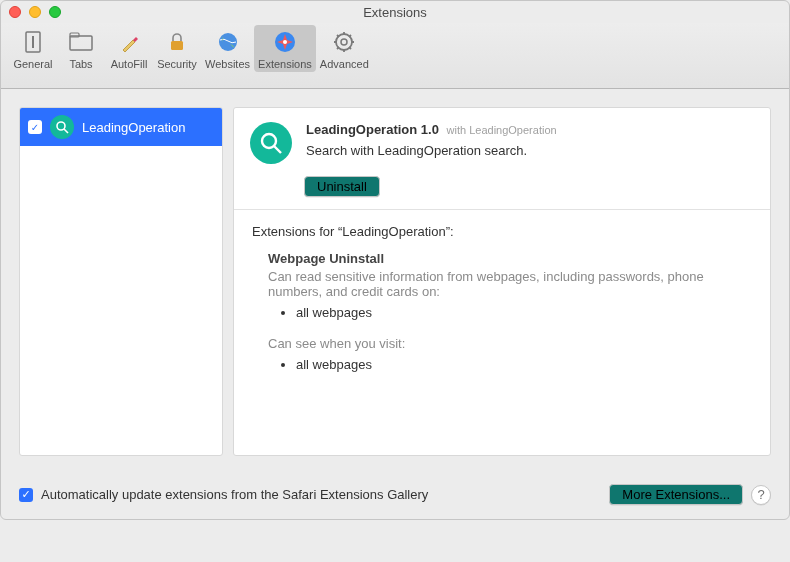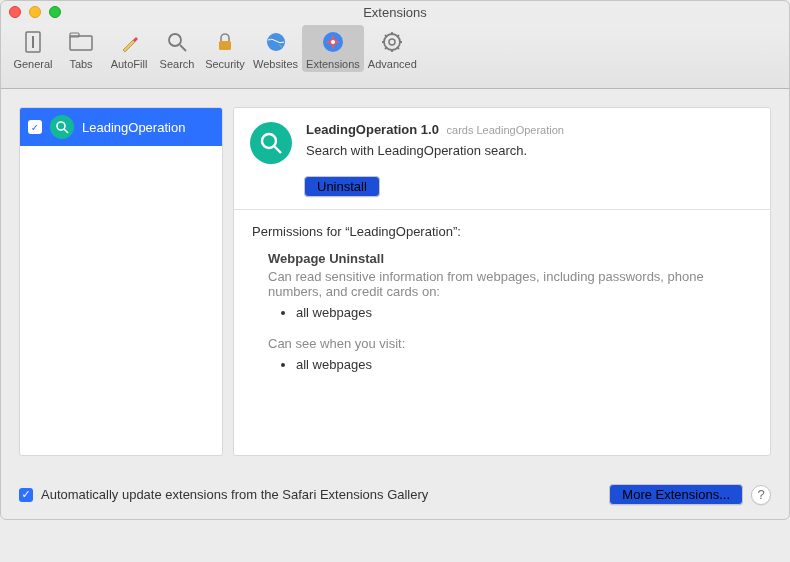--- a/index.html
+++ b/index.html
@@ -121,21 +121,21 @@
   display: flex; align-items: center; justify-content: center;
   flex-shrink: 0;
 }
 .detail-head h3 { font-size: 13px; font-weight: 600; display: inline; }
 .detail-head .from { font-size: 11px; color: #a0a0a0; margin-left: 4px; }
 .detail-head .desc { font-size: 13px; color: #333; margin-top: 6px; }
 .uninstall-row {
   padding: 0 16px 12px 70px;
 }
 .btn {
-  background: #1d4ed8;
+  background: #0f766e;
   border: 1px solid #c6c6c6;
   border-radius: 4px;
   padding: 2px 12px;
   font-size: 13px;
   cursor: default;
   box-shadow: 0 0.5px 0.5px rgba(0,0,0,0.12);
 }
 .divider { height: 1px; background: #e2e2e2; }
 .perm {
   padding: 14px 18px;
@@ -204,29 +204,20 @@
       <div class="tb-label">Tabs</div>
     </div>
     <div class="tb-item">
       <div class="tb-icon">
         <svg width="24" height="24">
             <path d="M6 20 L16 10 L18 12 L8 22 Z" fill="#e8c86a" stroke="#b89030" stroke-width="0.8"></path>
             <path d="M16 10 L19 7 L21 9 L18 12 Z" fill="#d46"></path>
           </svg>
       </div>
       <div class="tb-label">AutoFill</div>
-    </div>
-    <div class="tb-item">
-      <div class="tb-icon">
-        <svg width="24" height="24">
-            <circle cx="10" cy="10" r="6" fill="none" stroke="#7a7a7a" stroke-width="1.8"></circle>
-            <path d="M15 15 L21 21" stroke="#7a7a7a" stroke-width="1.8"></path>
-          </svg>
-      </div>
-      <div class="tb-label">Search</div>
     </div>
     <div class="tb-item">
       <div class="tb-icon">
         <svg width="24" height="24">
             <rect x="6" y="11" width="12" height="9" rx="1.5" fill="#e0a030"></rect>
             <path d="M8 11 V8 a4 4 0 0 1 8 0 V11" fill="none" stroke="#888" stroke-width="1.6"></path>
           </svg>
       </div>
       <div class="tb-label">Security</div>
     </div>
@@ -283,31 +274,31 @@
       <div class="detail-top">
         <div class="big-badge">
           <svg width="24" height="24">
               <circle cx="10" cy="10" r="7" fill="none" stroke="#fff" stroke-width="2.4"></circle>
               <path d="M15 15 L22 22" stroke="#fff" stroke-width="2.4"></path>
             </svg>
         </div>
         <div class="detail-head">
           <div>
             <h3>LeadingOperation 1.0</h3>
-            <span class="from">cards LeadingOperation</span>
+            <span class="from">with LeadingOperation</span>
           </div>
           <div class="desc">Search with LeadingOperation search.</div>
         </div>
       </div>
       <div class="uninstall-row">
         <button class="btn">Uninstall</button>
       </div>
       <div class="divider"></div>
       <div class="perm">
-        <div class="perm-title">Permissions for “LeadingOperation”:</div>
+        <div class="perm-title">Extensions for “LeadingOperation”:</div>
         <div class="perm-sec">
           <div class="perm-sec-title">Webpage Uninstall</div>
           <div class="perm-sec-desc">Can read sensitive information from webpages, including passwords, phone numbers, and credit cards on:</div>
           <ul>
               <li>all webpages</li>
             </ul>
         </div>
         <div class="perm-sec">
           <div class="perm-sec-desc">Can see when you visit:</div>
           <ul>

